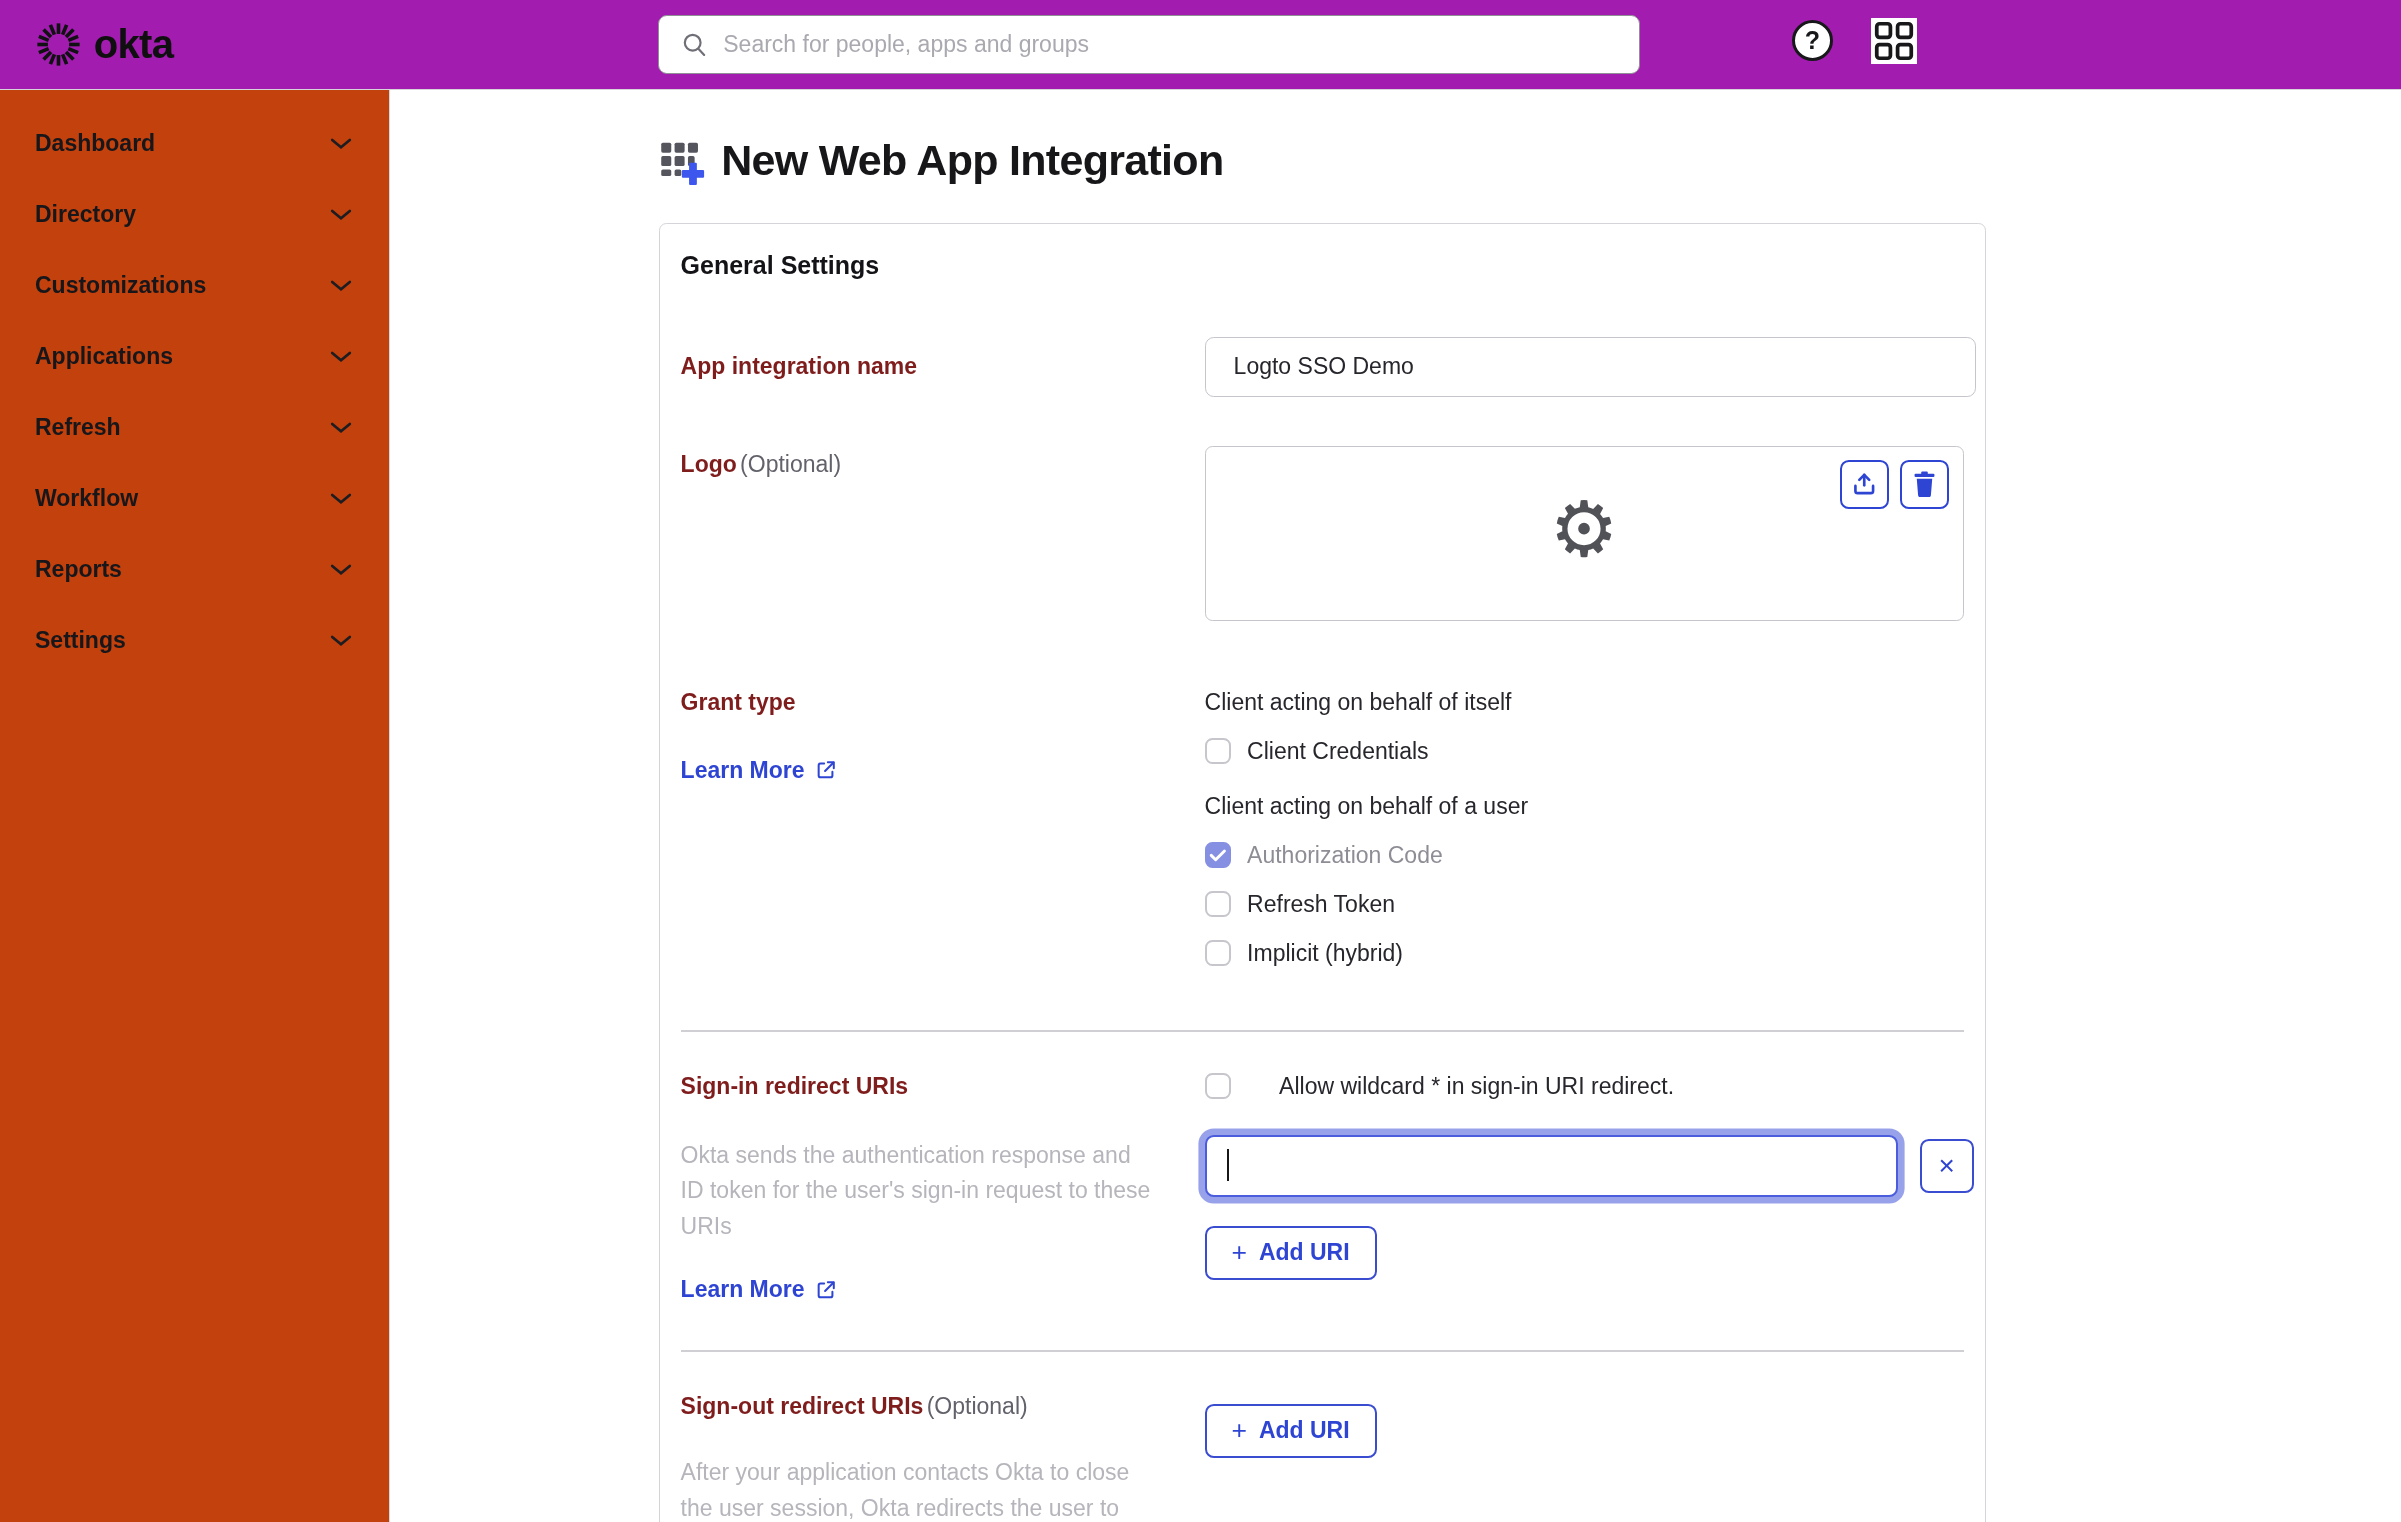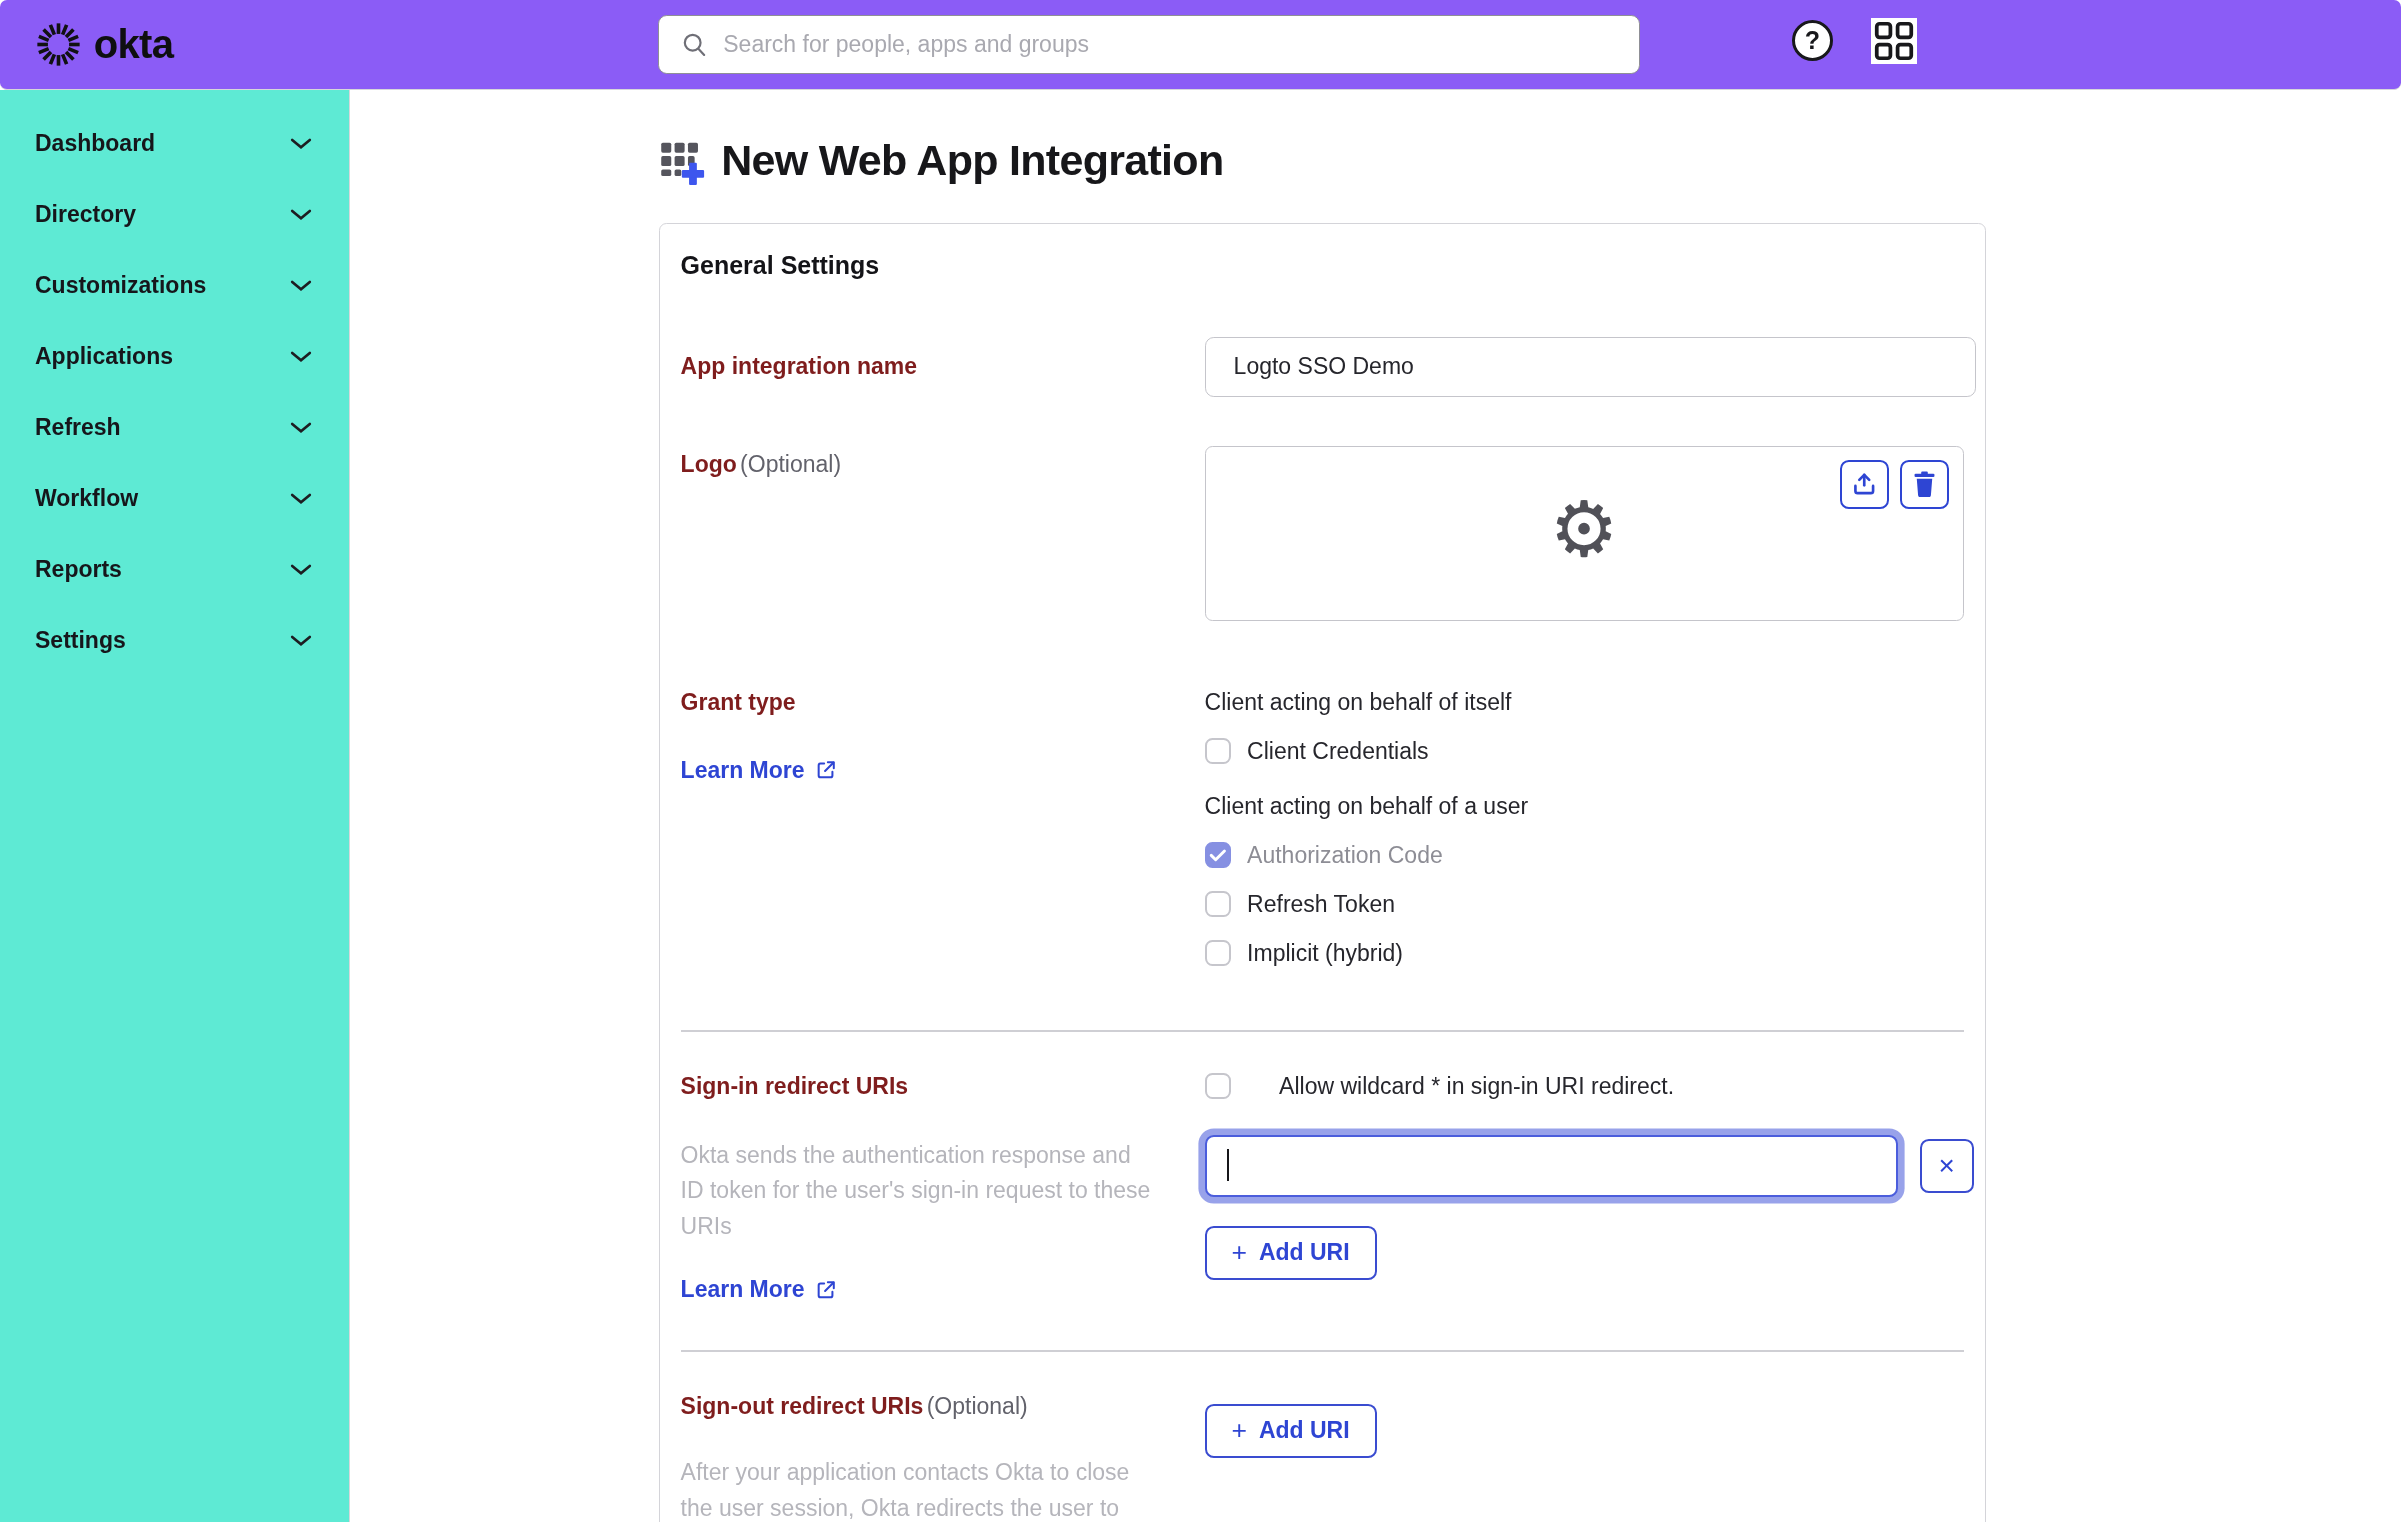--- a/index.html
+++ b/index.html
@@ -1,38 +1,38 @@
 <!DOCTYPE html>
 <html style="font-size:11.8px"><head>
 <meta charset="utf-8">
 <style>
   * { margin:0; padding:0; box-sizing:border-box; }
   html,body { width:2401px; height:1523px; background:#fff; overflow:hidden;
     font-family:"Liberation Sans", sans-serif; color:#1d1d21; }
 
   
   .topbar { position:absolute; top:0; left:0; width:2401px; height:90px;
-    background:#8b5cf6; border-bottom:1.5px solid #d7d7db; z-index:5;border-radius:7px; }
+    background:#a21caf; border-bottom:1.5px solid #d7d7db; z-index:5; }
   .brand { position:absolute; left:35px; top:0; height:88px; display:flex; align-items:center; gap:11.8px; }
   .brand-text { font-size:40px; font-weight:700; letter-spacing:-0.7px; color:#0f0f10; }
   .search-wrap { position:absolute; left:658px; top:14.7px; width:982px; height:59px;
     border:1.5px solid #8f8f96; border-radius:8.8px; display:flex; align-items:center; background:#fff; }
   .search-wrap input { border:none; outline:none; flex:1; height:100%; font-size:23px;
     font-family:"Liberation Sans", sans-serif; color:#3f3f46; background:transparent; }
   .search-wrap input::placeholder { color:#a9a9b0; }
   .search-icon { margin:0 14.7px 0 20.6px; display:flex; }
   .top-icons { position:absolute; left:1792px; top:17.7px; display:flex; align-items:center; gap:38px; }
   .help-btn { width:41px; height:41px; border-radius:50%; border:3.7px solid #18181b;
     display:flex; align-items:center; justify-content:center; font-size:25px; font-weight:700; color:#18181b;
     background:#fff; cursor:pointer; }
   .grid-btn { background:#fff; border:none; display:flex; cursor:pointer; }
 
   
-  .sidebar { position:absolute; top:90px; left:0; width:350px; height:1433px;
-    border-right:1.5px solid #d7d7db; background:#5eead4; padding-top:17.7px; }
+  .sidebar { position:absolute; top:90px; left:0; width:390px; height:1433px;
+    border-right:1.5px solid #d7d7db; background:#c2410c; padding-top:17.7px; }
   .side-item { height:71px; display:flex; align-items:center; justify-content:space-between;
     padding:0 37px 0 35px; cursor:pointer; }
   .side-item span.lbl { font-size:23px; font-weight:700; color:#16161b; }
 
   
   .main { position:absolute; top:90px; left:390px; width:2011px; height:1433px; overflow:hidden; }
   .page-head { display:flex; align-items:center; gap:13.2px; margin:46px 0 0 269px; }
   .page-title { font-size:43px; font-weight:700; letter-spacing:-0.7px; color:#17171a; }
 
   .card { position:relative; margin:38px 0 0 269px; width:1327px; height:1398px;

